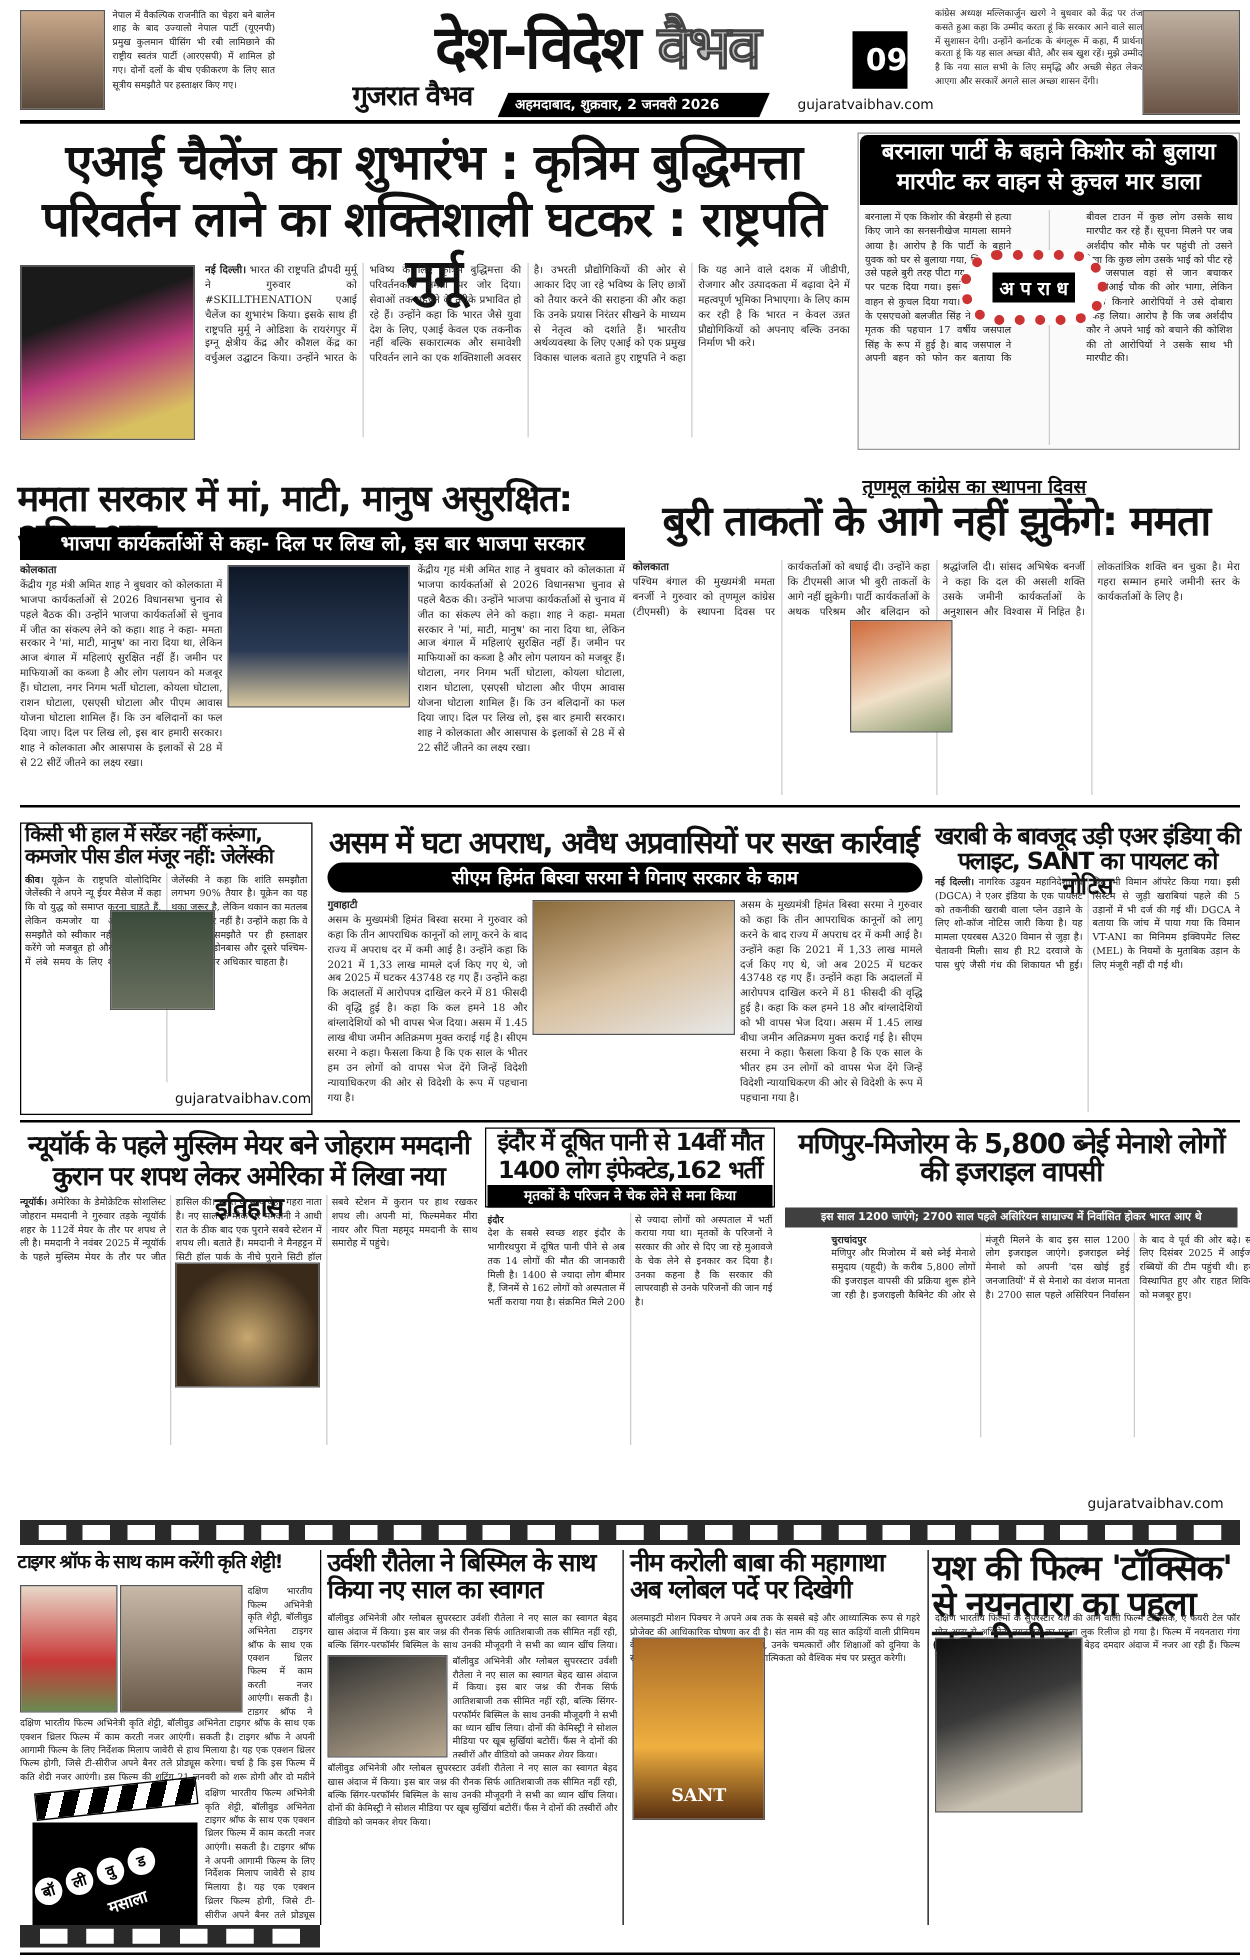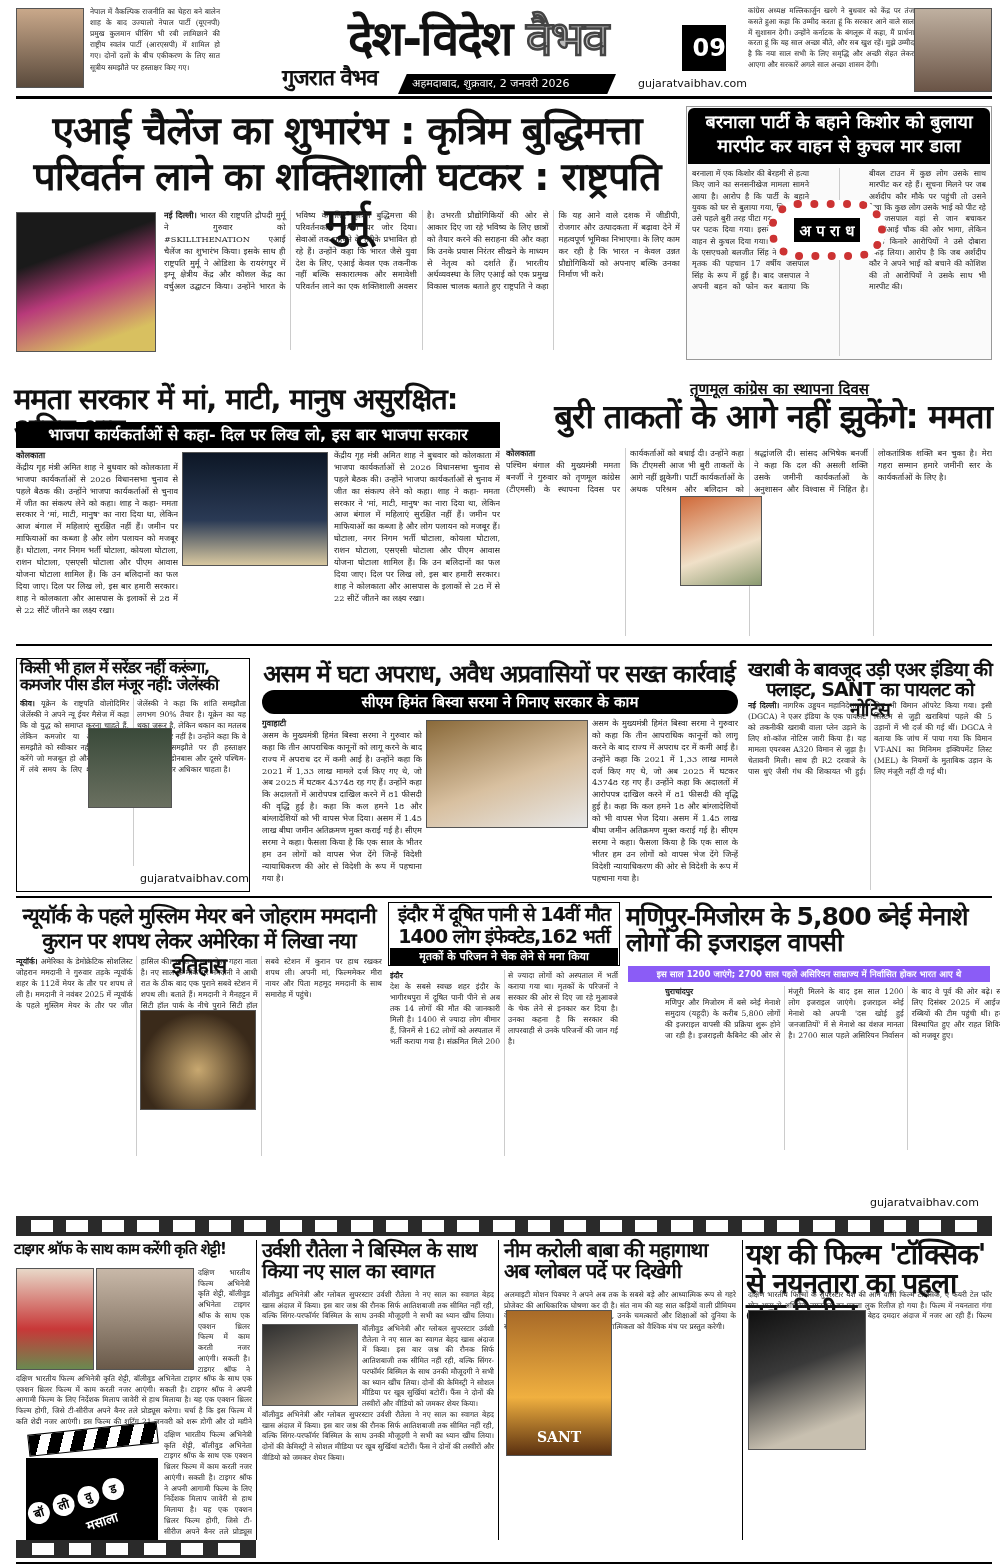--- a/index.html
+++ b/index.html
@@ -20,21 +20,21 @@
 
 <div class="abs photo" style="left:16px;top:8px;width:68px;height:80px;background:linear-gradient(180deg,#c9a88a,#5a4a3c)"></div>
 <div class="abs body" style="left:90px;top:6px;width:130px;font-size:7.4px;line-height:1.5">नेपाल में वैकल्पिक राजनीति का चेहरा बने बालेन शाह के बाद उज्यालो नेपाल पार्टी (यूएनपी) प्रमुख कुलमान घीसिंग भी रबी लामिछाने की राष्ट्रीय स्वतंत्र पार्टी (आरएसपी) में शामिल हो गए। दोनों दलों के बीच एकीकरण के लिए सात सूत्रीय समझौते पर हस्ताक्षर किए गए।</div>
 
 <div class="abs" style="left:348px;top:14px;font-family:'DejaVu Sans',sans-serif;font-weight:bold;font-size:48px;letter-spacing:-2px;line-height:1">
   <span style="color:#111">देश-विदेश</span>
   <span style="color:#bbb;-webkit-text-stroke:1px #444">वैभव</span>
 </div>
 <div class="abs hl" style="left:282px;top:66px;font-size:22px">गुजरात वैभव</div>
 <div class="abs" style="left:398px;top:74px;width:218px;height:20px;background:#000;clip-path:polygon(4% 0,100% 0,96% 100%,0 100%)">
-  <span style="display:block;color:#fff;font-family:'DejaVu Sans',sans-serif;font-weight:normal;font-size:11px;line-height:20px;padding-left:14px">अहमदाबाद, शुक्रवार, 2 जनवरी 2026</span>
+  <span style="display:block;color:#fff;font-family:'DejaVu Sans',sans-serif;font-weight:bold;font-size:11px;line-height:20px;padding-left:14px">अहमदाबाद, शुक्रवार, 2 जनवरी 2026</span>
 </div>
 <div class="abs" style="left:682px;top:25px;width:44px;height:46px;background:#000;color:#fff;font-family:'DejaVu Sans',sans-serif;font-weight:bold;font-size:24px;text-align:right;line-height:46px">
   <span>09</span>
 </div>
 <div class="abs site" style="left:638px;top:77px;font-size:11px">gujaratvaibhav.com</div>
 <div class="abs body" style="left:748px;top:6px;width:166px;font-size:7.2px;line-height:1.5">कांग्रेस अध्यक्ष मल्लिकार्जुन खरगे ने बुधवार को केंद्र पर तंज कसते हुआ कहा कि उम्मीद करता हूं कि सरकार आने वाले साल में सुशासन देगी। उन्होंने कर्नाटक के बंगलूरू में कहा, मैं प्रार्थना करता हूं कि यह साल अच्छा बीते, और सब खुश रहें। मुझे उम्मीद है कि नया साल सभी के लिए समृद्धि और अच्छी सेहत लेकर आएगा और सरकारें अगले साल अच्छा शासन देंगी।</div>
 <div class="abs photo" style="left:914px;top:8px;width:78px;height:84px;background:linear-gradient(180deg,#bfb0a0,#6a5446)"></div>
 <div class="abs rule" style="left:16px;top:96px;width:976px;height:3px"></div>
 
 <div class="abs hl" style="left:14px;top:108px;width:666px;font-size:39px;text-align:center;line-height:1.18">एआई चैलेंज का शुभारंभ : कृत्रिम बुद्धिमत्ता परिवर्तन लाने का शक्तिशाली घटकर : राष्ट्रपति मुर्मू</div>
@@ -58,21 +58,21 @@
   <span>भाजपा कार्यकर्ताओं से कहा- दिल पर लिख लो, इस बार भाजपा सरकार</span>
 </div>
 <div class="abs body" style="left:16px;top:450px;width:162px;height:186px;overflow:hidden">
   <b style="display:block">कोलकाता</b>
   <span>केंद्रीय गृह मंत्री अमित शाह ने बुधवार को कोलकाता में भाजपा कार्यकर्ताओं से 2026 विधानसभा चुनाव से पहले बैठक की। उन्होंने भाजपा कार्यकर्ताओं से चुनाव में जीत का संकल्प लेने को कहा। शाह ने कहा- ममता सरकार ने 'मां, माटी, मानुष' का नारा दिया था, लेकिन आज बंगाल में महिलाएं सुरक्षित नहीं हैं। जमीन पर माफियाओं का कब्जा है और लोग पलायन को मजबूर हैं। घोटाला, नगर निगम भर्ती घोटाला, कोयला घोटाला, राशन घोटाला, एसएसी घोटाला और पीएम आवास योजना घोटाला शामिल हैं। कि उन बलिदानों का फल दिया जाए। दिल पर लिख लो, इस बार हमारी सरकार। शाह ने कोलकाता और आसपास के इलाकों से 28 में से 22 सीटें जीतने का लक्ष्य रखा।</span>
 </div>
 <div class="abs photo" style="left:182px;top:452px;width:146px;height:114px;background:linear-gradient(180deg,#0d1726,#2a3a55 60%,#d8c8a0)"></div>
 <div class="abs body" style="left:334px;top:450px;width:166px;height:186px;overflow:hidden">केंद्रीय गृह मंत्री अमित शाह ने बुधवार को कोलकाता में भाजपा कार्यकर्ताओं से 2026 विधानसभा चुनाव से पहले बैठक की। उन्होंने भाजपा कार्यकर्ताओं से चुनाव में जीत का संकल्प लेने को कहा। शाह ने कहा- ममता सरकार ने 'मां, माटी, मानुष' का नारा दिया था, लेकिन आज बंगाल में महिलाएं सुरक्षित नहीं हैं। जमीन पर माफियाओं का कब्जा है और लोग पलायन को मजबूर हैं। घोटाला, नगर निगम भर्ती घोटाला, कोयला घोटाला, राशन घोटाला, एसएसी घोटाला और पीएम आवास योजना घोटाला शामिल हैं। कि उन बलिदानों का फल दिया जाए। दिल पर लिख लो, इस बार हमारी सरकार। शाह ने कोलकाता और आसपास के इलाकों से 28 में से 22 सीटें जीतने का लक्ष्य रखा।</div>
 
 <div class="abs hl" style="left:690px;top:382px;font-size:15px;text-decoration:underline;letter-spacing:0">तृणमूल कांग्रेस का स्थापना दिवस</div>
-<div class="abs hl" style="left:506px;top:400px;width:486px;font-size:33px;text-align:right">बुरी ताकतों के आगे नहीं झुकेंगे: ममता</div>
+<div class="abs hl" style="left:506px;top:400px;width:486px;font-size:33px;text-align:center">बुरी ताकतों के आगे नहीं झुकेंगे: ममता</div>
 <div class="abs body cols" style="left:506px;top:448px;width:486px;height:188px;column-count:4;overflow:hidden">
   <b>कोलकाता</b><br>
   <span>पश्चिम बंगाल की मुख्यमंत्री ममता बनर्जी ने गुरुवार को तृणमूल कांग्रेस (टीएमसी) के स्थापना दिवस पर कार्यकर्ताओं को बधाई दी। उन्होंने कहा कि टीएमसी आज भी बुरी ताकतों के आगे नहीं झुकेगी। पार्टी कार्यकर्ताओं के अथक परिश्रम और बलिदान को श्रद्धांजलि दी। सांसद अभिषेक बनर्जी ने कहा कि दल की असली शक्ति उसके जमीनी कार्यकर्ताओं के अनुशासन और विश्वास में निहित है। लोकतांत्रिक शक्ति बन चुका है। मेरा गहरा सम्मान हमारे जमीनी स्तर के कार्यकर्ताओं के लिए है।</span>
 </div>
 <div class="abs photo" style="left:680px;top:496px;width:82px;height:90px;background:linear-gradient(160deg,#d06a3a,#f0e0c8 60%,#8a9a70)"></div>
 <div class="abs rule" style="left:16px;top:644px;width:976px;height:2px"></div>
 
 <div class="abs" style="left:16px;top:658px;width:234px;height:234px;border:1.5px solid #000"></div>
 <div class="abs hl" style="left:20px;top:660px;width:226px;font-size:16px;">किसी भी हाल में सरेंडर नहीं करूंगा, कमजोर पीस डील मंजूर नहीं: जेलेंस्की</div>
 <div class="abs body cols" style="left:20px;top:698px;width:226px;height:168px;column-count:2;column-gap:8px;overflow:hidden;font-size:7.6px">
@@ -110,22 +110,22 @@
 <div class="abs" style="left:388px;top:902px;width:232px;height:64px;border:1.5px solid #000"></div>
 <div class="abs hl" style="left:390px;top:904px;width:228px;font-size:19px;text-align:center;line-height:1.15">इंदौर में दूषित पानी से 14वीं मौत 1400 लोग इंफेक्टेड,162 भर्ती</div>
 <div class="abs blackbar" style="left:390px;top:948px;width:228px;height:18px;font-size:11px;line-height:18px">
   <span>मृतकों के परिजन ने चेक लेने से मना किया</span>
 </div>
 <div class="abs body cols" style="left:390px;top:970px;width:228px;height:186px;column-count:2;column-gap:8px;overflow:hidden;font-size:7.6px">
   <b>इंदौर</b><br>
   <span>देश के सबसे स्वच्छ शहर इंदौर के भागीरथपुरा में दूषित पानी पीने से अब तक 14 लोगों की मौत की जानकारी मिली है। 1400 से ज्यादा लोग बीमार हैं, जिनमें से 162 लोगों को अस्पताल में भर्ती कराया गया है। संक्रमित मिले 200 से ज्यादा लोगों को अस्पताल में भर्ती कराया गया था। मृतकों के परिजनों ने सरकार की ओर से दिए जा रहे मुआवजे के चेक लेने से इनकार कर दिया है। उनका कहना है कि सरकार की लापरवाही से उनके परिजनों की जान गई है।</span>
 </div>
 
-<div class="abs hl" style="left:626px;top:904px;width:366px;font-size:25px;">मणिपुर-मिजोरम के 5,800 ब्नेई मेनाशे लोगों की इजराइल वापसी</div>
-<div class="abs" style="left:628px;top:966px;width:362px;height:16px;background:#8b5cf6;color:#fff;font-family:'DejaVu Sans',sans-serif;font-weight:bold;font-size:8.6px;line-height:16px;text-align:center;white-space:nowrap;overflow:hidden">
+<div class="abs hl" style="left:626px;top:904px;width:366px;font-size:22px;text-align:center">मणिपुर-मिजोरम के 5,800 ब्नेई मेनाशे लोगों की इजराइल वापसी</div>
+<div class="abs" style="left:628px;top:966px;width:362px;height:16px;background:#404040;color:#fff;font-family:'DejaVu Sans',sans-serif;font-weight:bold;font-size:8.6px;line-height:16px;text-align:center;white-space:nowrap;overflow:hidden">
   <span>इस साल 1200 जाएंगे; 2700 साल पहले असिरियन साम्राज्य में निर्वासित होकर भारत आए थे</span>
 </div>
 <div class="abs body cols" style="left:665px;top:986px;width:362px;height:164px;column-count:3;column-gap:8px;overflow:hidden;font-size:7.6px">
   <b>चुराचांदपुर</b><br>
   <span>मणिपुर और मिजोरम में बसे ब्नेई मेनाशे समुदाय (यहूदी) के करीब 5,800 लोगों की इजराइल वापसी की प्रक्रिया शुरू होने जा रही है। इजराइली कैबिनेट की ओर से मंजूरी मिलने के बाद इस साल 1200 लोग इजराइल जाएंगे। इजराइल ब्नेई मेनाशे को अपनी 'दस खोई हुई जनजातियों' में से मेनाशे का वंशज मानता है। 2700 साल पहले असिरियन निर्वासन के बाद वे पूर्व की ओर बढ़े। स्क्रीनिंग के लिए दिसंबर 2025 में आईजोल में 9 रब्बियों की टीम पहुंची थी। हजारों लोग विस्थापित हुए और राहत शिविरों में रहने को मजबूर हुए।</span>
 </div>
 <div class="abs site" style="left:870px;top:1196px;font-size:11px">gujaratvaibhav.com</div>
 
 <div class="abs film" style="left:16px;top:1216px;width:976px">
   <span></span>

